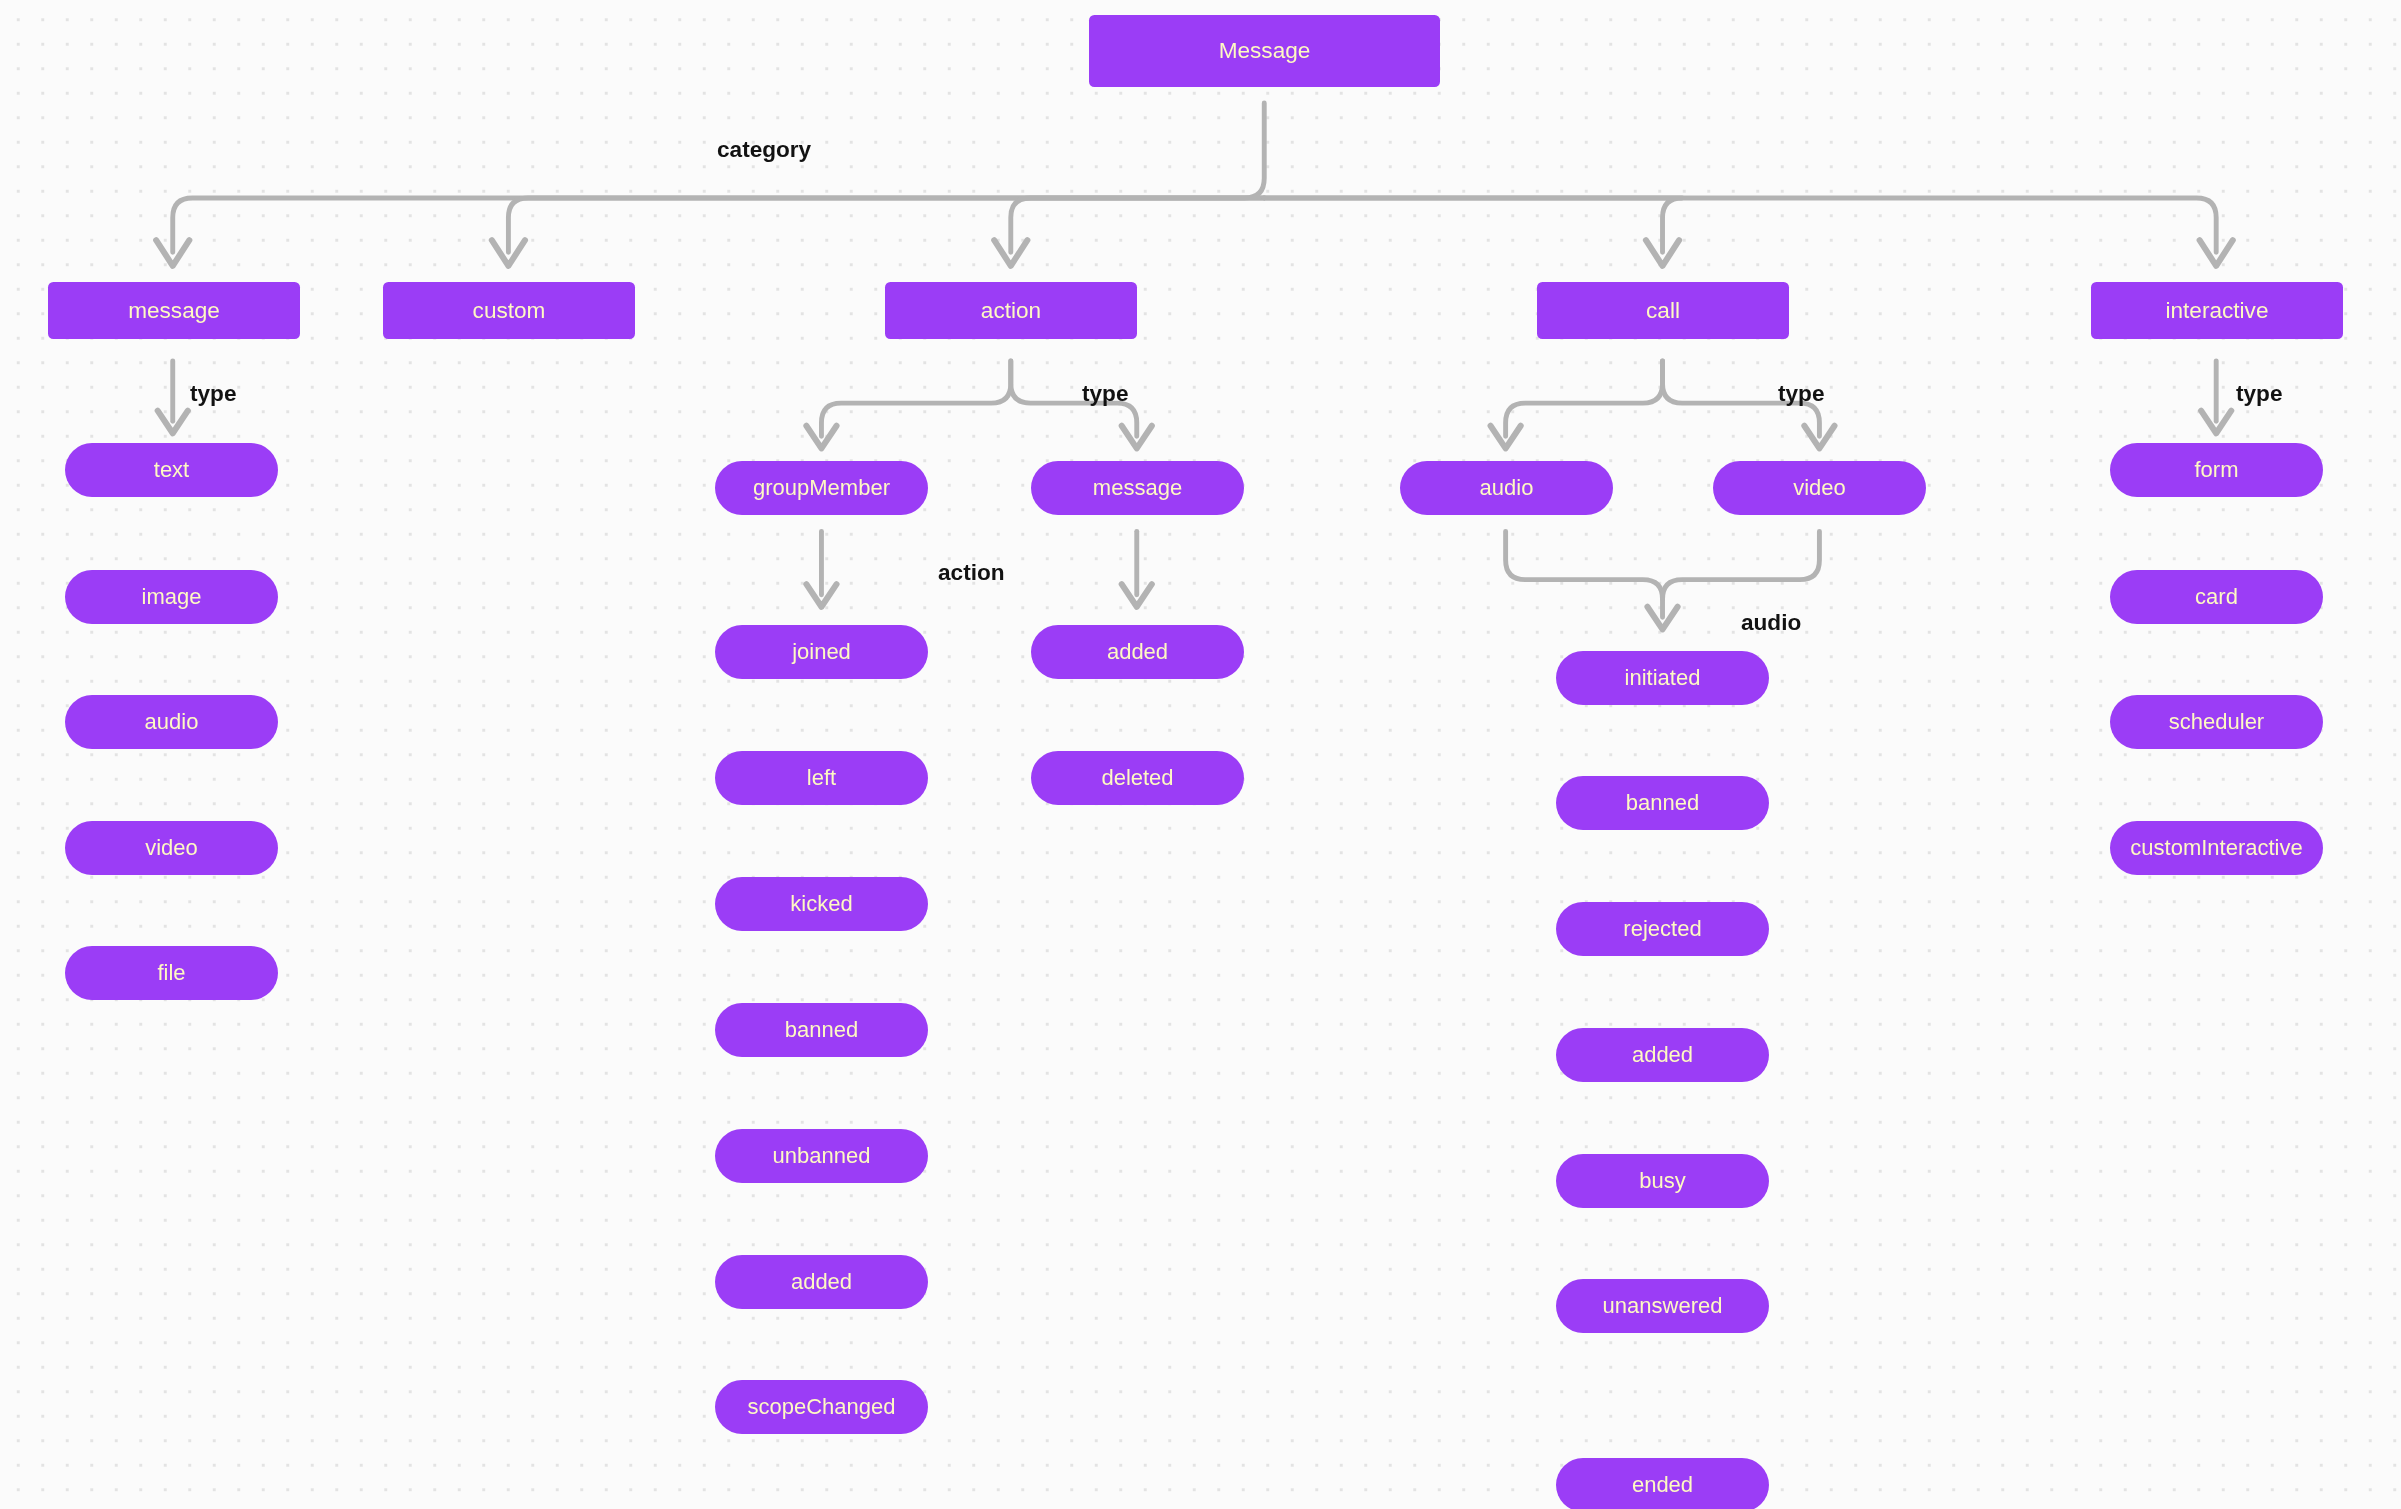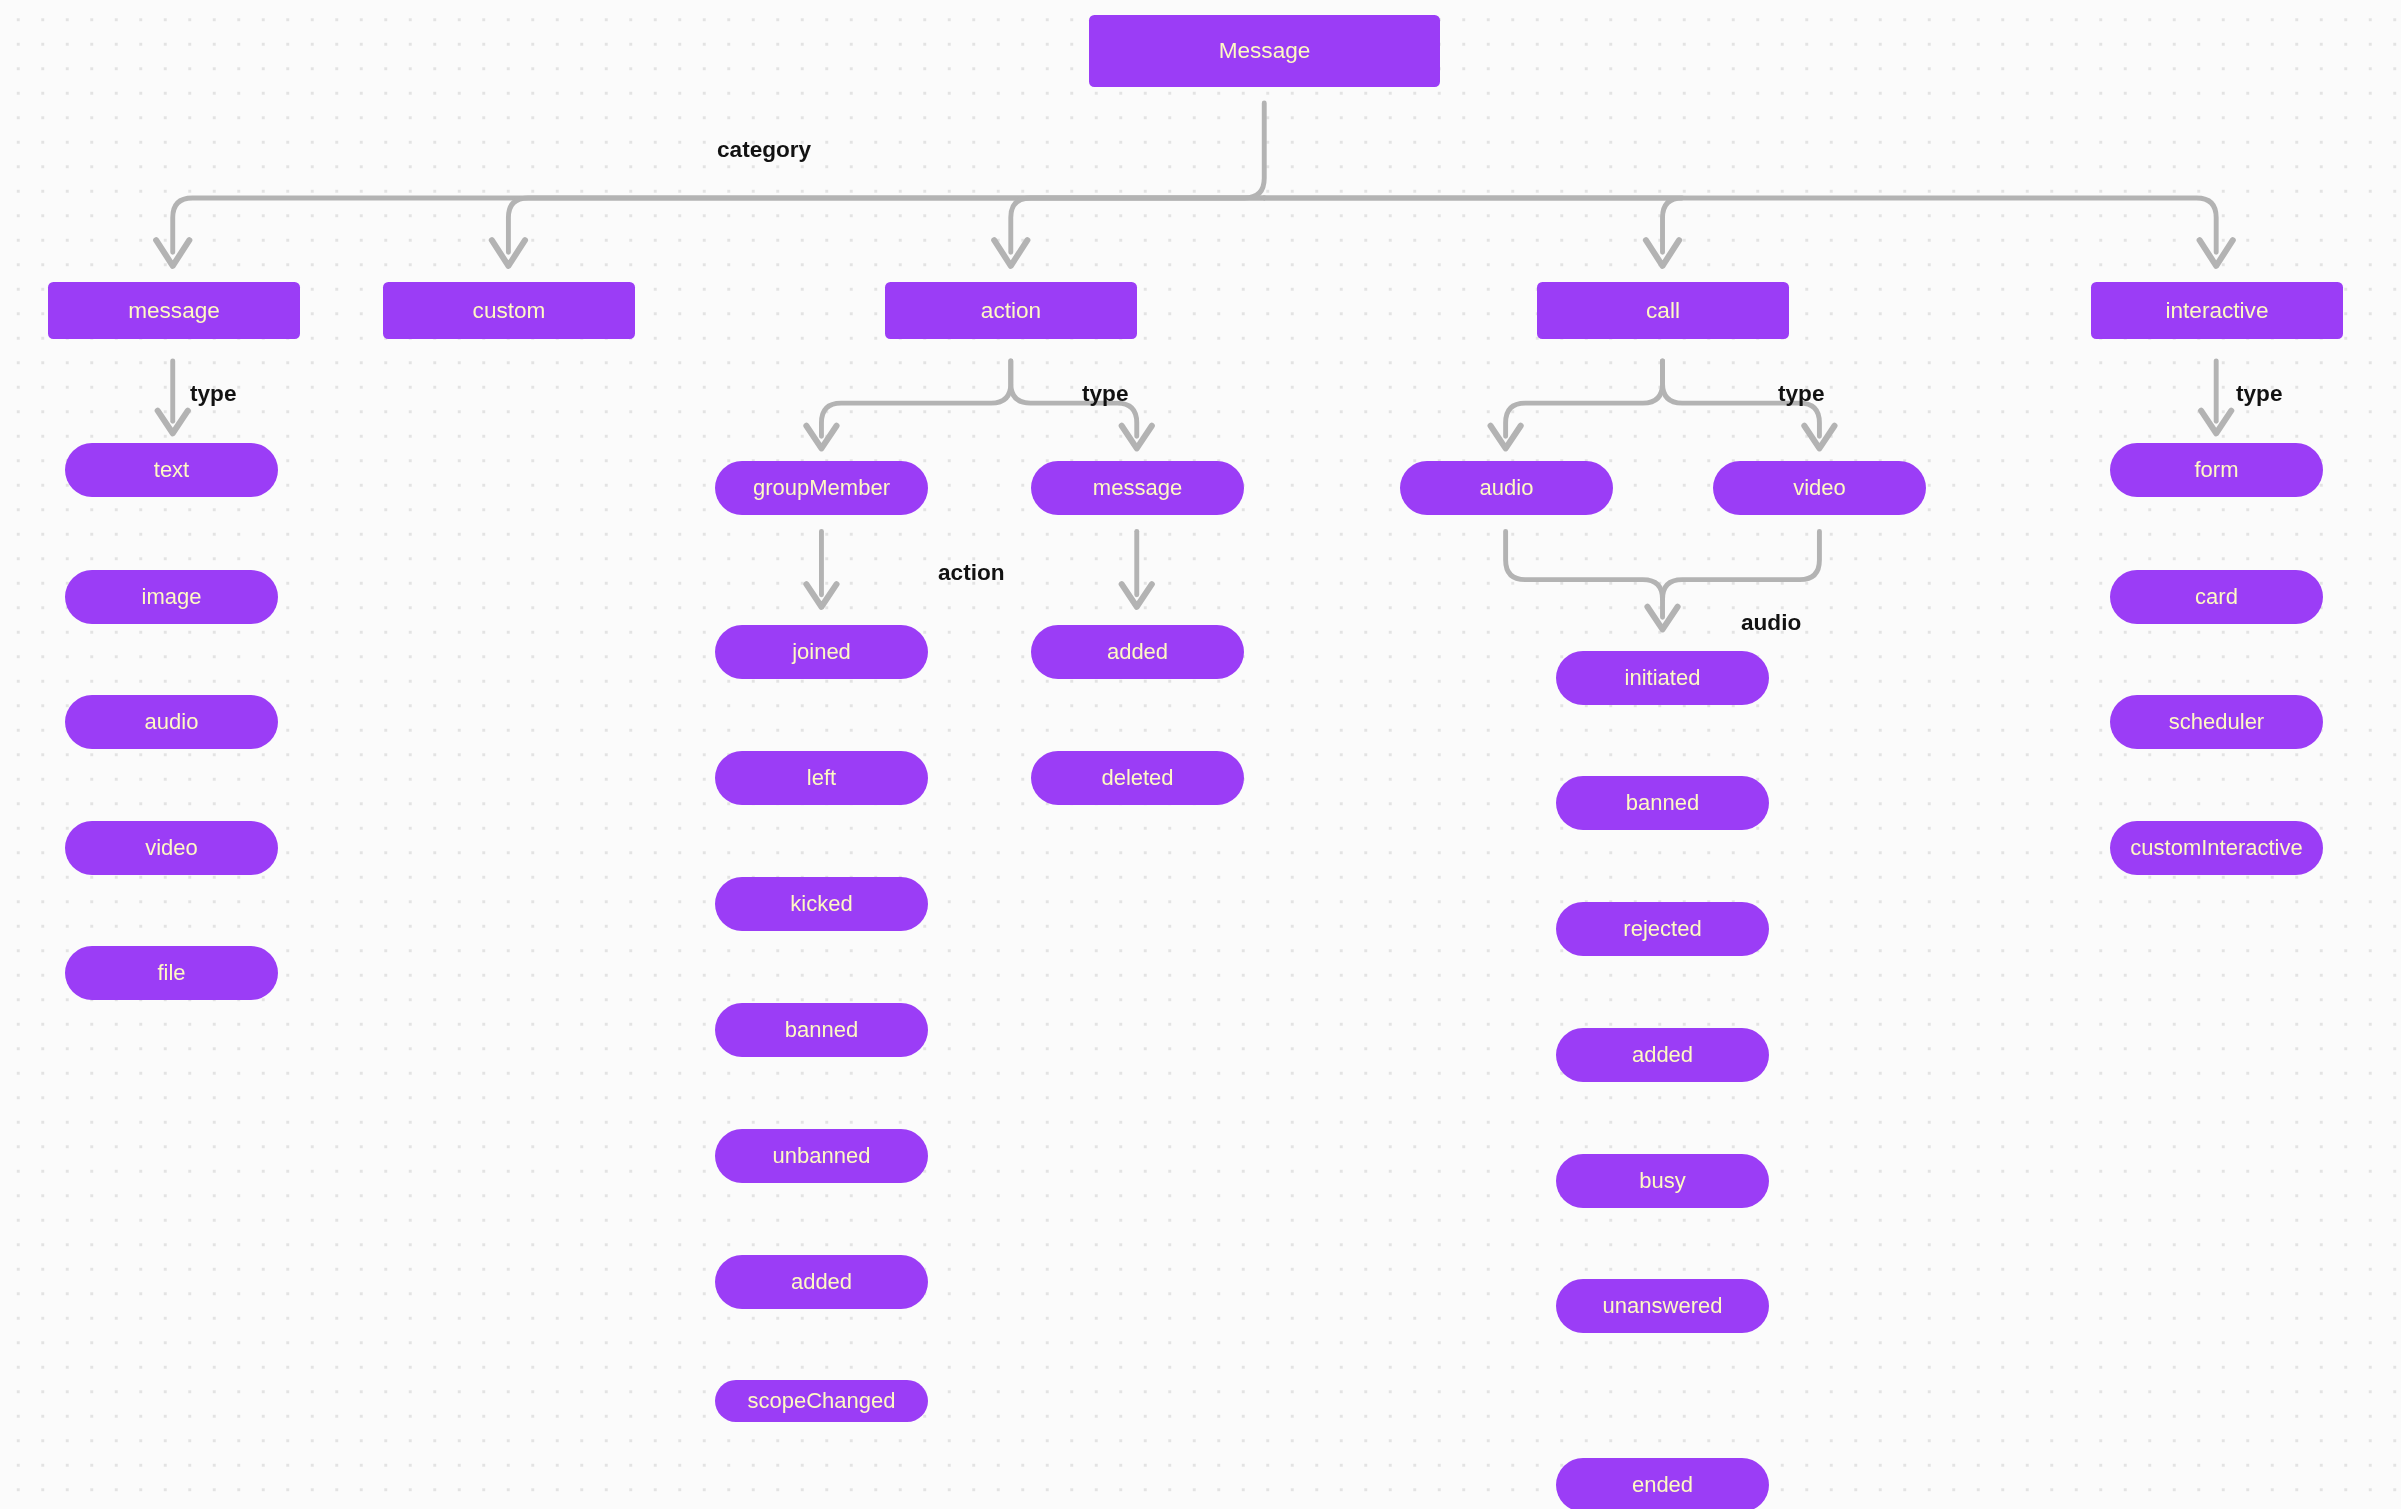--- a/index.html
+++ b/index.html
@@ -213,21 +213,21 @@
   <div class="node pill" style="left:715px; top:751px; width:213px; height:54px;">left</div>
 
   <div class="node pill" style="left:715px; top:877px; width:213px; height:54px;">kicked</div>
 
   <div class="node pill" style="left:715px; top:1003px; width:213px; height:54px;">banned</div>
 
   <div class="node pill" style="left:715px; top:1129px; width:213px; height:54px;">unbanned</div>
 
   <div class="node pill" style="left:715px; top:1255px; width:213px; height:54px;">added</div>
 
-  <div class="node pill" style="left:715px; top:1380px; width:213px; height:42px;">scopeChanged</div>
+  <div class="node pill" style="left:715px; top:1380px; width:213px; height:54px;">scopeChanged</div>
 
   <div class="node pill" style="left:1031px; top:625px; width:213px; height:54px;">added</div>
 
   <div class="node pill" style="left:1031px; top:751px; width:213px; height:54px;">deleted</div>
 
   <div class="node pill" style="left:1400px; top:461px; width:213px; height:54px;">audio</div>
 
   <div class="node pill" style="left:1713px; top:461px; width:213px; height:54px;">video</div>
 
   <div class="node pill" style="left:1556px; top:651px; width:213px; height:54px;">initiated</div>

